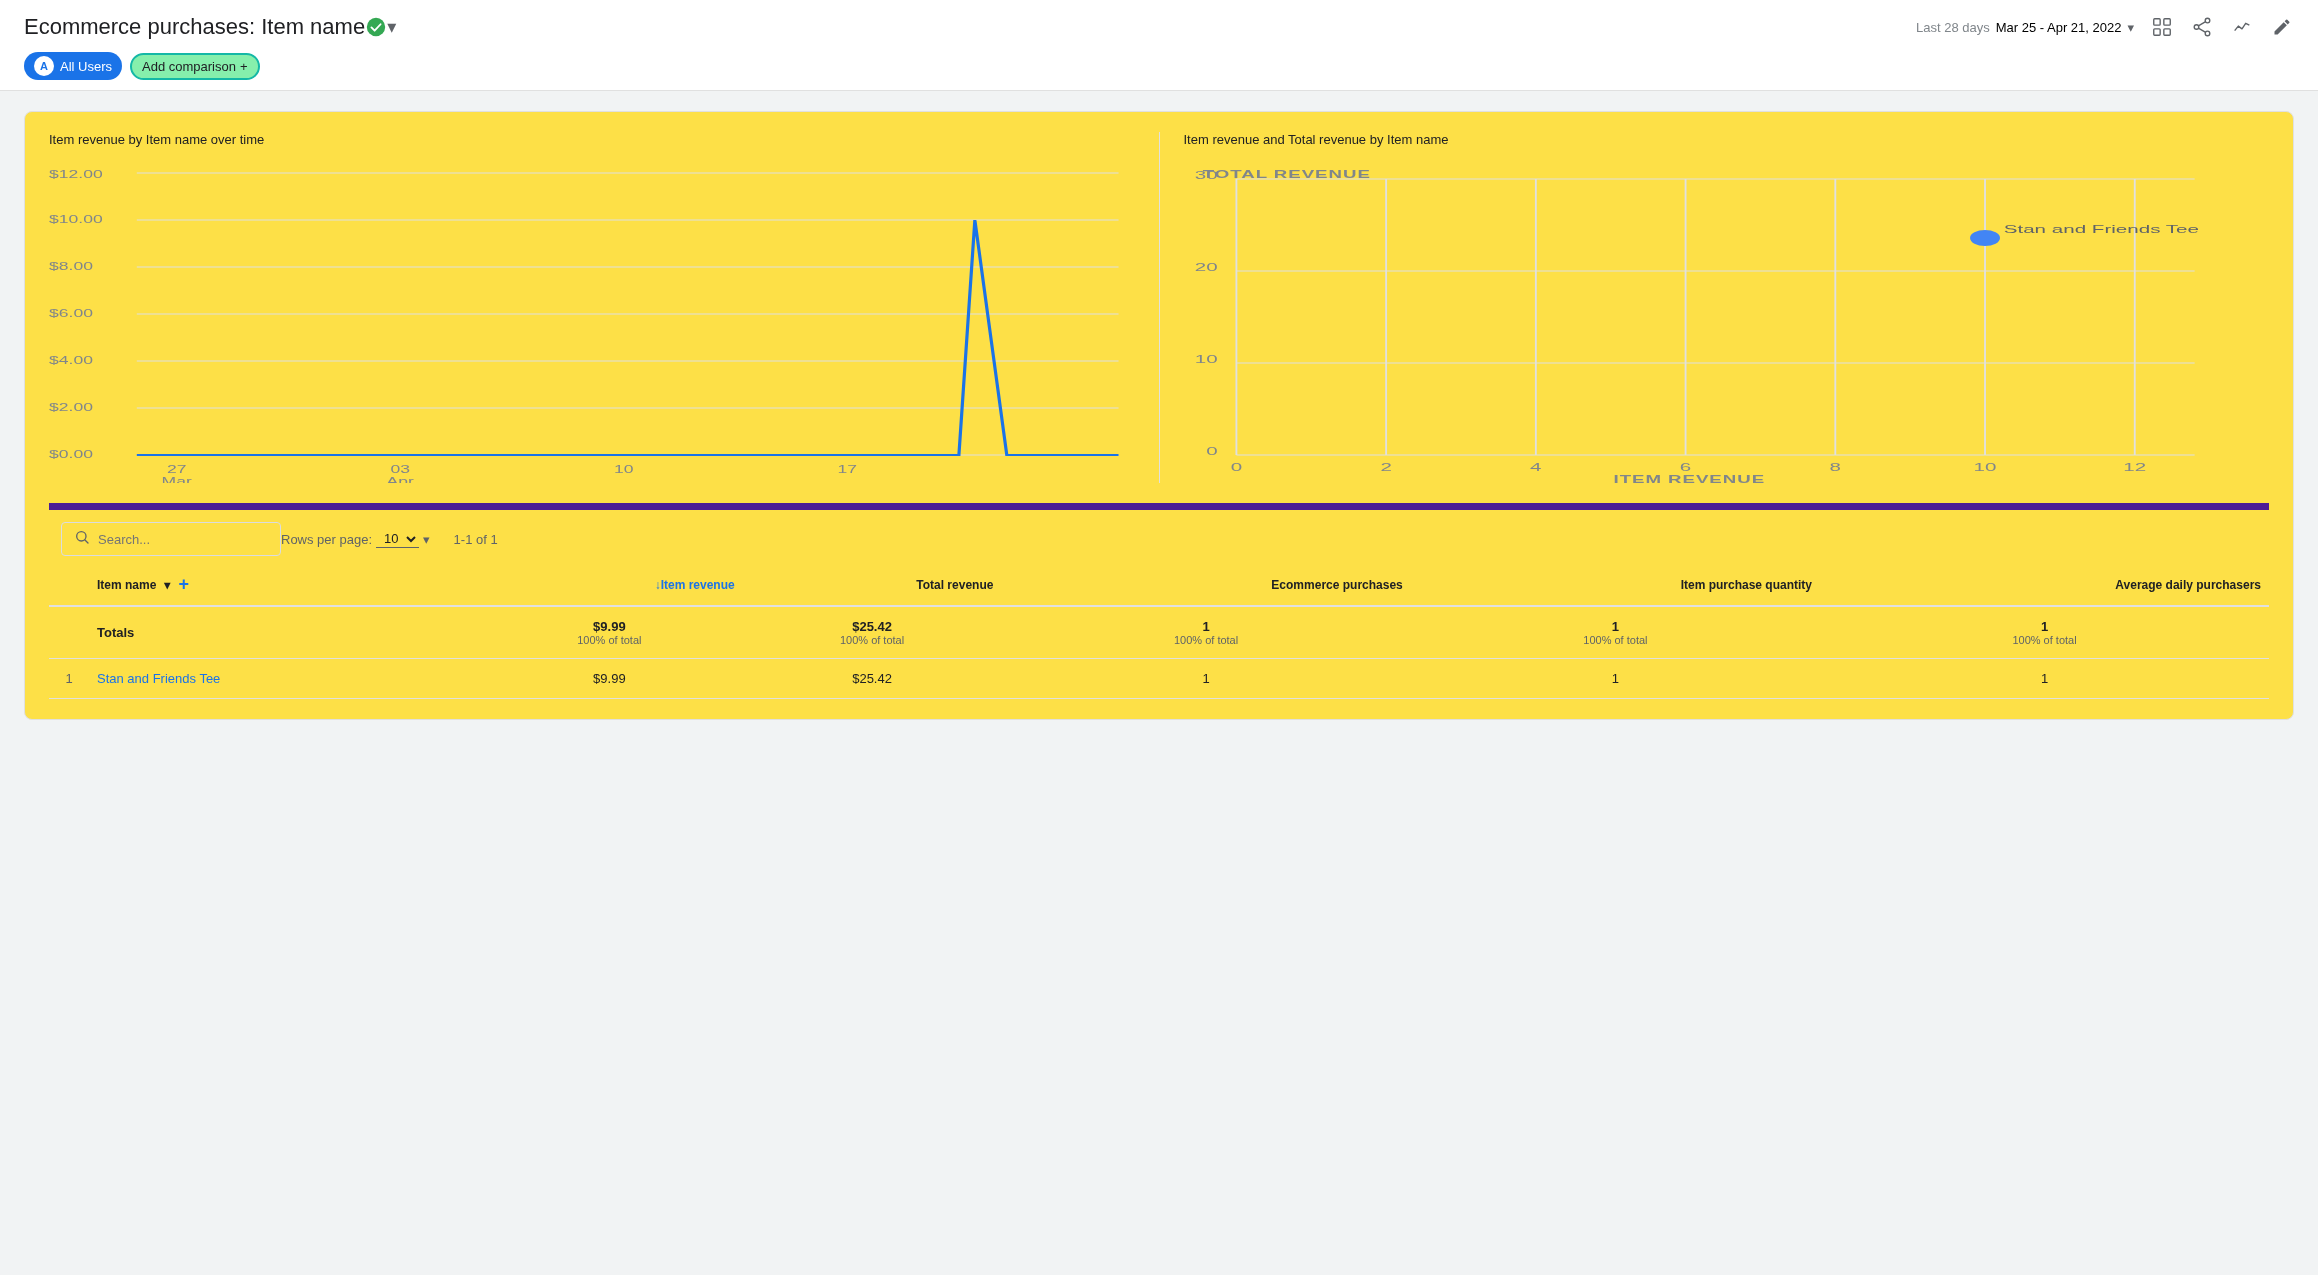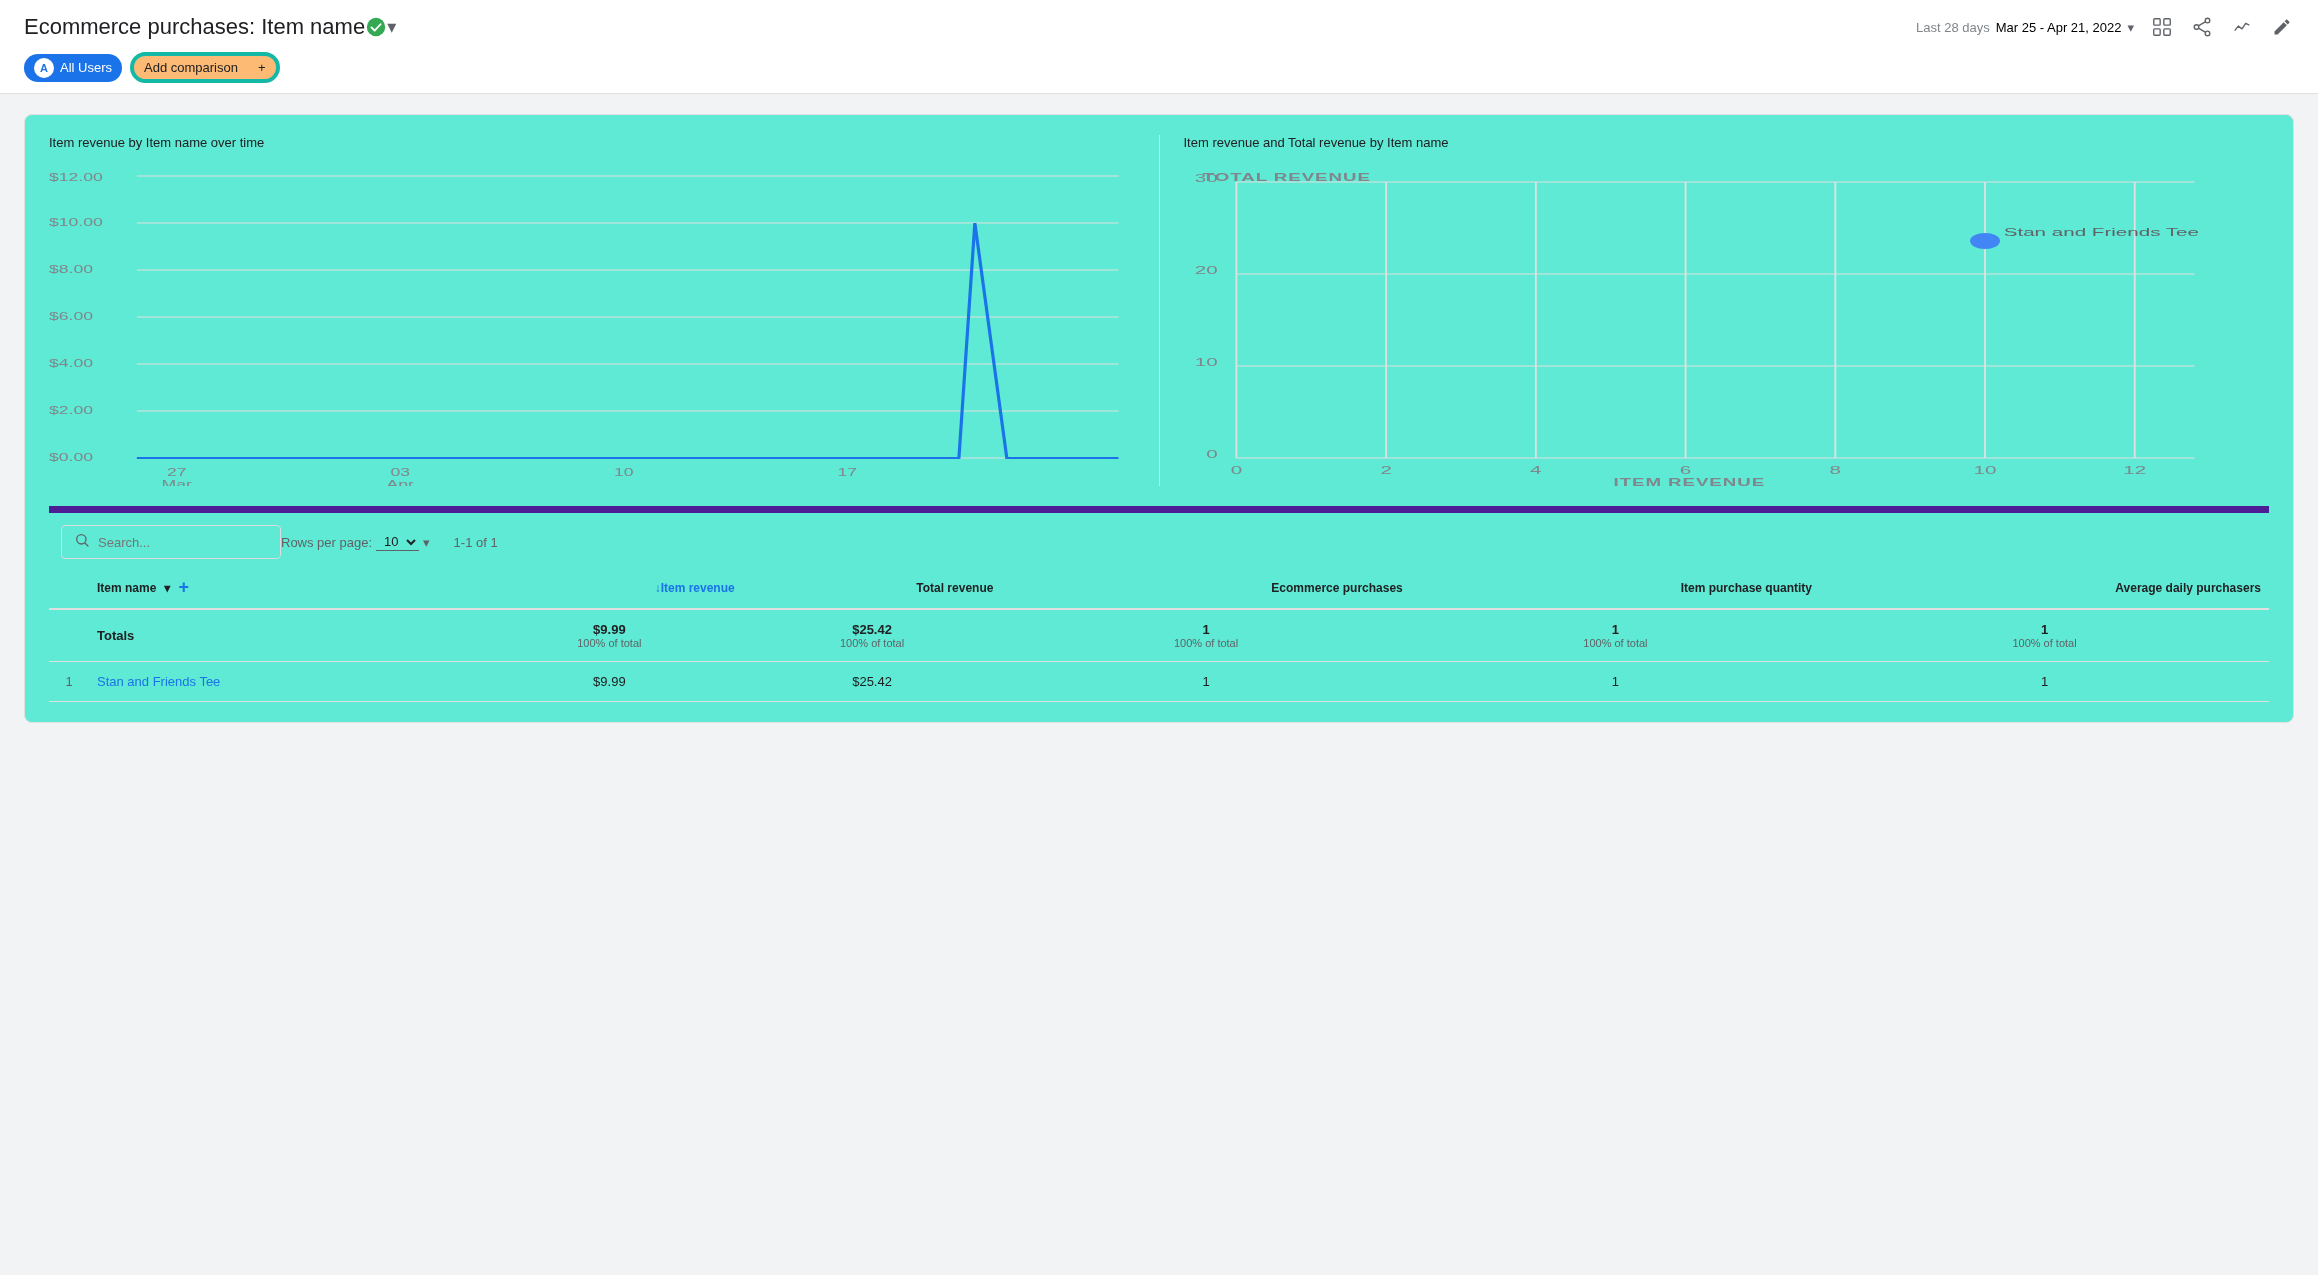--- a/index.html
+++ b/index.html
@@ -92,34 +92,34 @@
       color: #1a73e8;
       display: flex;
       align-items: center;
       justify-content: center;
       font-size: 11px;
       font-weight: 700;
     }
     .add-comparison-btn {
       display: flex;
       align-items: center;
-      gap: 20px;
-      border: 4px solid #14b8a6;
+      gap: 4px;
+      border: 2px solid #14b8a6;
       border-radius: 16px;
       padding: 4px 10px;
       font-size: 13px;
       color: #202124;
       cursor: pointer;
-      background: #fdba74;
+      background: #86efac;
     }
     .main-content {
       padding: 20px 24px;
     }
     .chart-card {
-      background: #5eead4;
+      background: #fde047;
       border-radius: 8px;
       border: 1px solid #e0e0e0;
       padding: 20px 24px;
       margin-bottom: 8px;
     }
     .charts-row {
       display: flex;
       gap: 0;
     }
     .line-chart-section {

